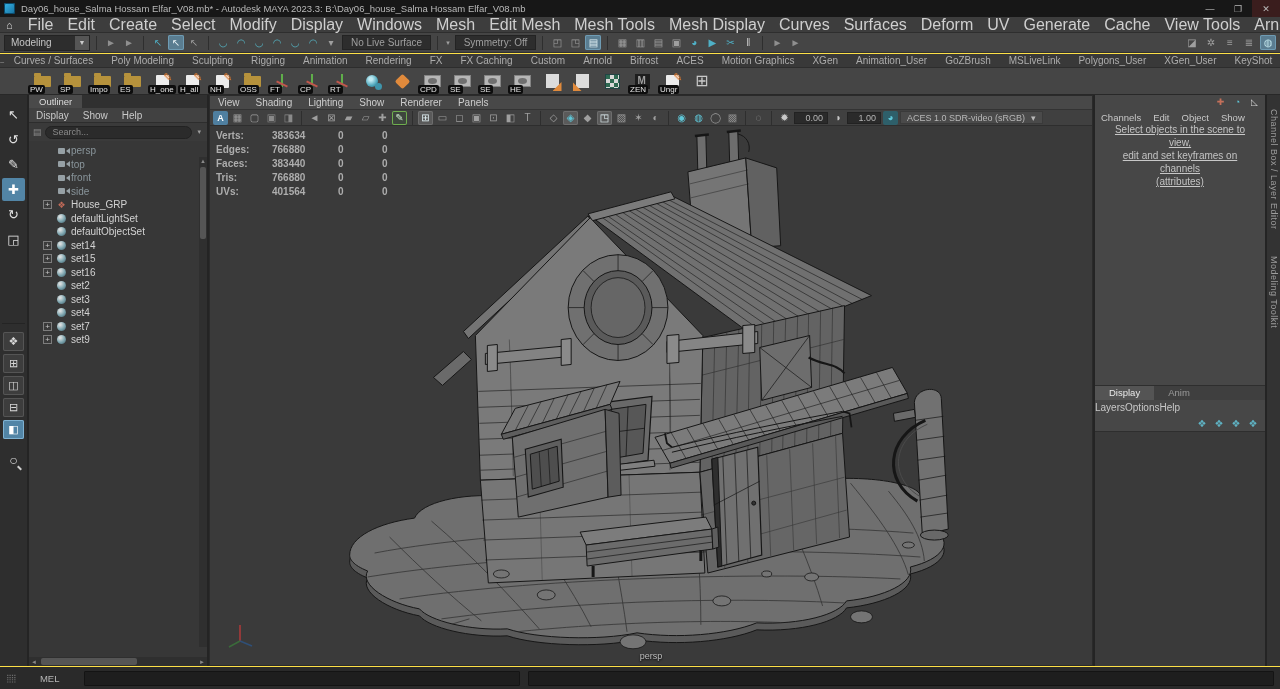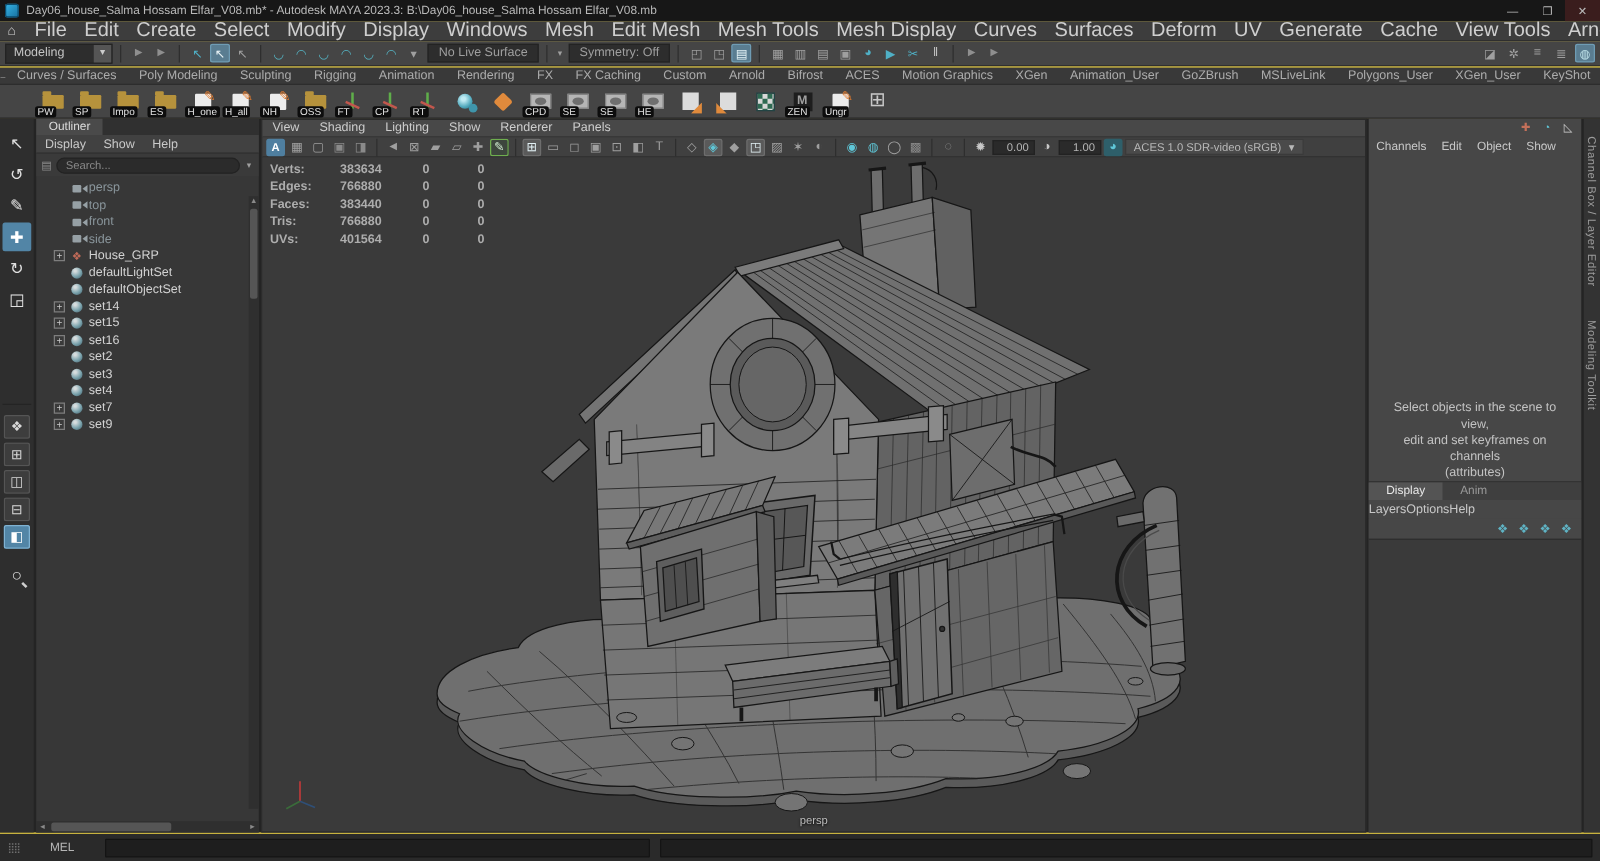--- a/index.html
+++ b/index.html
@@ -134,21 +134,21 @@
   .wm-en { font-size:30px; font-weight:bold; color:#828282; opacity:.85; margin-top:-6px; }
   .persp-label { position:absolute; left:0; right:0; bottom:4px; text-align:center; color:#bdbdbd; font-size:9px; text-shadow:0 1px 2px #000; }
   .gizmo { position:absolute; left:14px; bottom:12px; }
 
   
   .channel-panel { width:170px; background:#474747; display:flex; flex-direction:column; }
   .cb-icons { height:13px; display:flex; justify-content:flex-end; gap:4px; padding:1px 4px 0 0; }
   .cb-icons .vicon { width:13px; height:11px; font-size:9px; }
   .panel-menus { height:15px; display:flex; align-items:flex-end; }
   .panel-menus .mitem { padding:0 6px; font-size:9.5px; }
-  .cb-body { flex:1; display:flex; align-items:flex-end; justify-content:center; padding:0 8px; }
+  .cb-body { flex:1; display:flex; align-items:flex-start; justify-content:center; padding:0 8px;text-decoration:underline; }
   .cb-hint { color:#c3c3c3; font-size:10px; line-height:13px; text-align:center; white-space:pre-line; }
   .layer-editor { height:281px; display:flex; flex-direction:column; border-top:1px solid #2e2e2e; }
   .le-tabs { height:14px; background:#3f3f3f; display:flex; }
   .le-tab { padding:0 14px; line-height:14px; color:#9a9a9a; font-size:9.5px; }
   .le-tab.active { background:#545454; color:#e8e8e8; }
   .le-menus { height:15px; background:#474747; display:flex; align-items:center; }
   .le-icons { height:16px; display:flex; justify-content:flex-end; gap:3px; padding-right:5px; align-items:center; background:#474747; }
   .le-icons .vicon { width:14px; height:12px; }
   .le-list { flex:1; background:#3a3a3a; border-top:1px solid #2e2e2e; }
 

